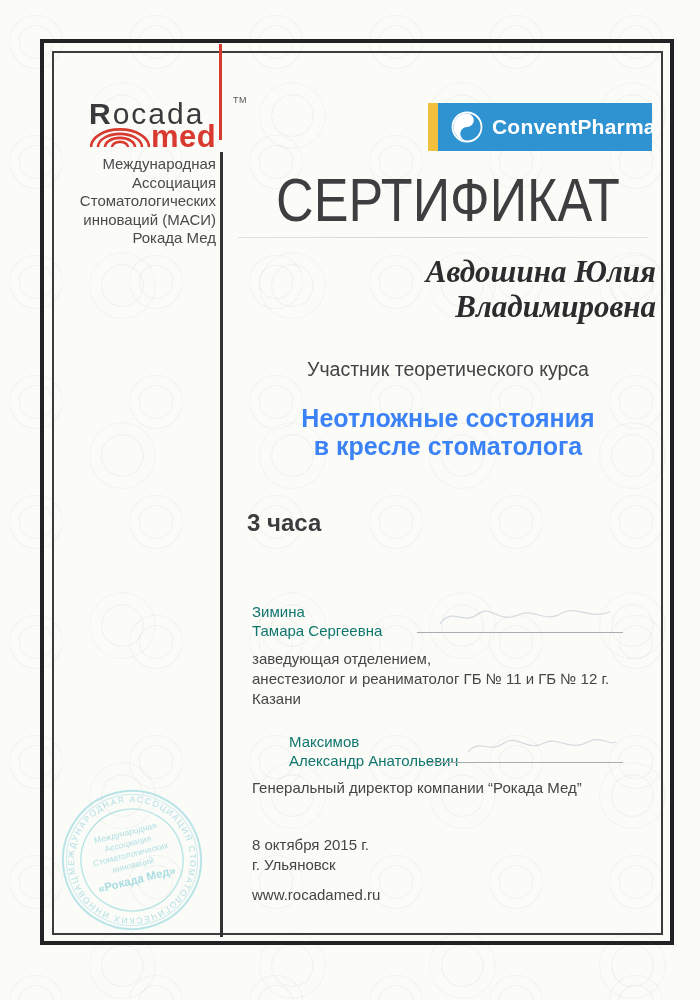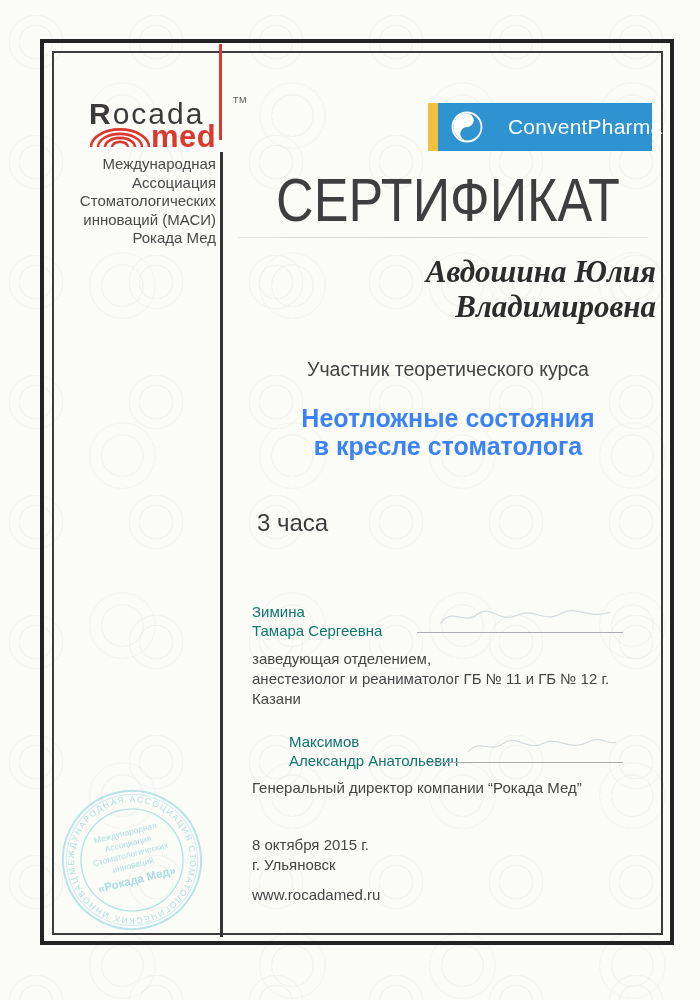--- a/index.html
+++ b/index.html
@@ -28,33 +28,33 @@
   .logo-rocada{left:89px;top:97px;font-size:30px;letter-spacing:2px;color:#3b393b;white-space:nowrap;}
   .logo-rocada .r{font-weight:bold;}
   .logo-med{left:151px;top:119px;font-size:31px;font-weight:bold;color:#d93a2f;letter-spacing:.5px;}
   .tm{left:225px;top:95px;font-size:9px;color:#55534f;letter-spacing:.5px;margin-left:8px;}
   .wave{left:90px;top:127px;}
   .assoc{left:56px;top:155px;width:160px;text-align:right;font-size:15px;line-height:18.5px;color:#4a4a4c;}
   
   .cp{left:428px;top:103px;width:224px;height:48px;background:#2e93d0;display:flex;align-items:center;}
   .cp .stripe{position:absolute;left:0;top:0;width:10px;height:48px;background:#f2c03c;}
   .cp .swirl{position:absolute;left:22px;top:7px;}
-  .cp .cpname{position:absolute;left:80px;top:0;height:32px;line-height:48px;width:156px;
-    color:#ffffff;font-weight:normal;font-size:21px;letter-spacing:.2px;}
+  .cp .cpname{position:absolute;left:64px;top:0;height:32px;line-height:48px;width:156px;
+    color:#ffffff;font-weight:bold;font-size:21px;letter-spacing:.2px;}
   
   .title{left:240px;top:168px;width:416px;text-align:center;font-size:62px;line-height:64px;
     color:#3e3e40;white-space:nowrap;transform:scaleX(.84);transform-origin:50% 50%;}
   .title-sep{left:238px;top:237px;width:410px;height:1px;background:linear-gradient(90deg,#e3e3de,#d3d3cd,#e3e3de);}
   .recipient{left:240px;top:254px;width:416px;text-align:right;
     font-family:"Liberation Serif",serif;font-style:italic;font-weight:bold;
     font-size:31px;line-height:35px;color:#2c2c2e;}
   .subtitle{left:240px;top:358px;width:416px;text-align:center;font-size:19.5px;color:#434345;}
   .course{left:240px;top:404px;width:416px;text-align:center;font-size:25px;line-height:28px;
     font-weight:bold;color:#3b82f6;}
-  .duration{left:257px;top:509px;font-size:24px;color:#3c3c3e;}
+  .duration{left:247px;top:509px;font-size:24px;color:#3c3c3e;font-weight:bold;}
   .small{font-size:15px;line-height:19px;color:#0f766e;}
   .role{font-size:15px;line-height:20px;color:#454547;}
   .sigline{height:1px;background:#a9adb1;}
   .squiggle{opacity:.55;}
   .stamp{left:57px;top:785px;}
   .stamp text{font-family:"Liberation Sans",sans-serif;}
 </style>
 </head>
 <body>
 

